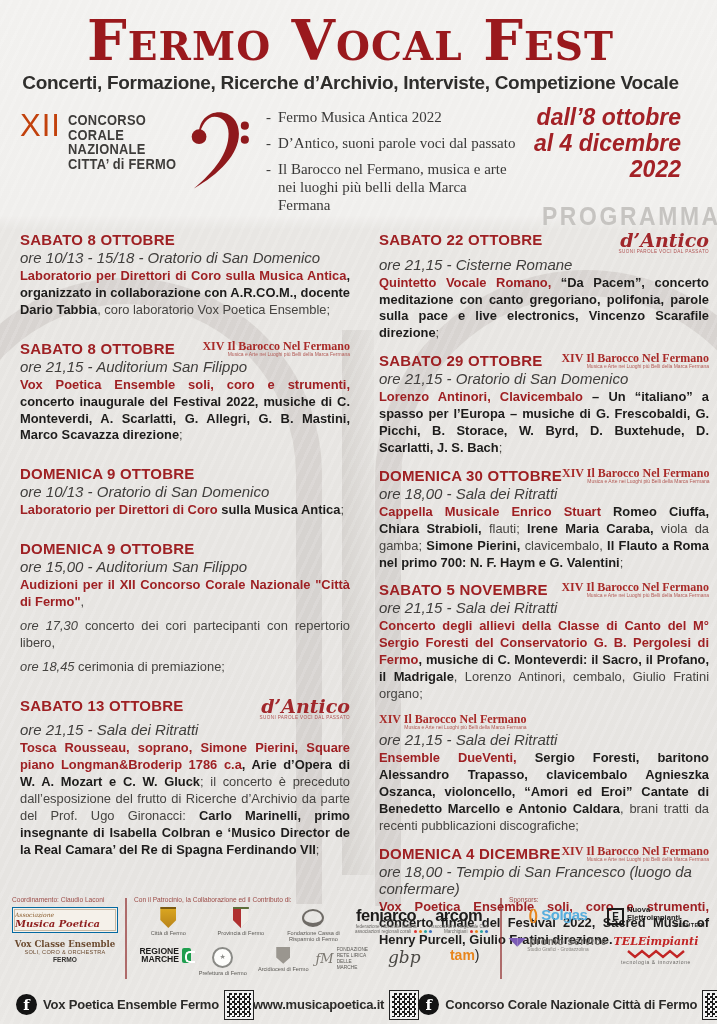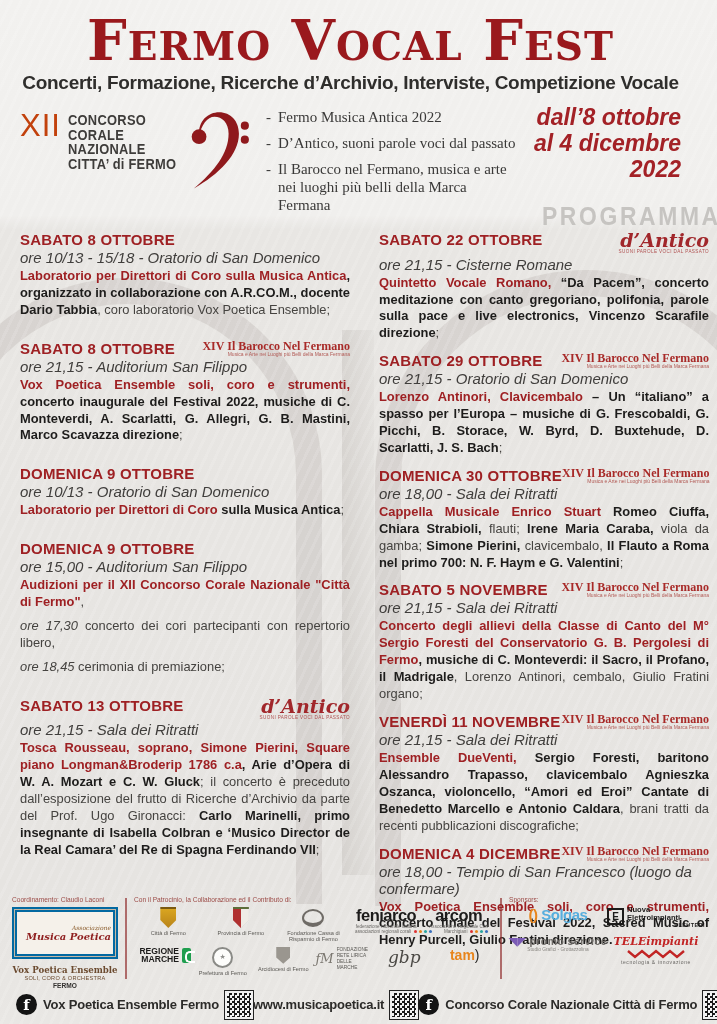--- a/index.html
+++ b/index.html
@@ -55,22 +55,22 @@
   .la-title{font-family:"DejaVu Serif",serif;font-style:italic;font-weight:bold;color:#a1272b;font-size:19px;}
   .la-sub{color:#b05050;font-size:4.6px;letter-spacing:.4px;text-transform:uppercase;}
 
   
   .footer{position:absolute;left:0;right:0;bottom:39px;height:92px;padding:3px 12px 0;box-sizing:border-box;display:flex;}
   .f-label{font-size:6.6px;color:#9c4b47;white-space:nowrap;overflow:hidden;}
   .f-left{width:106px;flex:none;}
   .f-div{width:2px;background:#8f2a2a;opacity:.65;margin:2px 7px 6px;flex:none;}
   .f-mid{flex:1;min-width:0;}
   .f-right{width:196px;flex:none;}
-  .mp-box{border:5px solid #0369a1;outline:1px solid #c7b9a4;outline-offset:-3px;background:#f5f1ea;
-          text-align:right;padding:12px 2px;margin-top:4px;}
+  .mp-box{border:1px solid #0369a1;outline:1px solid #c7b9a4;outline-offset:-3px;background:#f5f1ea;
+          text-align:left;padding:3px 2px;margin-top:4px;}
   .mp-l1{font-size:6px;color:#8a5b2b;font-style:italic;font-family:"DejaVu Serif",serif;}
   .mp-l2{font-size:10px;color:#8f1f1f;font-weight:bold;font-style:italic;font-family:"DejaVu Serif",serif;white-space:nowrap;}
   .vox{text-align:center;margin-top:6px;color:#6b4a2f;}
   .vox-l1{font-family:"DejaVu Serif",serif;font-weight:bold;font-size:8.6px;white-space:nowrap;}
   .vox-l2{font-size:5.6px;letter-spacing:.3px;}
   .vox-l3{font-size:6.6px;font-weight:bold;color:#33312f;margin-top:1px;}
   .inst-row{display:flex;align-items:flex-start;margin-top:4px;gap:4px;}
   .inst{text-align:center;flex:1;min-width:0;}
   .inst-caption{font-size:5.6px;color:#5a5854;margin-top:2px;line-height:1.15;}
   .shield{width:16px;height:19px;margin:0 auto;clip-path:polygon(0 0,100% 0,100% 62%,50% 100%,0 62%);}
@@ -252,21 +252,20 @@
             <div class="logo-barocco">
               <div class="lb-title">XIV Il Barocco Nel Fermano</div>
               <div class="lb-sub">Musica e Arte nei Luoghi più Belli della Marca Fermana</div>
             </div>
           </div>
           <div class="event-info">ore 21,15 - Sala dei Ritratti</div>
           <p class="event-body"><span class="run-rb">Concerto degli allievi della Classe di Canto del M° Sergio Foresti del Conservatorio G. B. Pergolesi di Fermo</span><span class="run-bb">, musiche di C. Monteverdi: il Sacro, il Profano, il Madrigale</span><span class="run-n">, Lorenzo Antinori, cembalo, Giulio Fratini organo;</span></p>
         </div>
         <div class="event">
           <div class="event-head">
-            <div class="event-date">VENERDÌ 11 NOVEMBRE</div>
             <div class="logo-barocco">
               <div class="lb-title">XIV Il Barocco Nel Fermano</div>
               <div class="lb-sub">Musica e Arte nei Luoghi più Belli della Marca Fermana</div>
             </div>
           </div>
           <div class="event-info">ore 21,15 - Sala dei Ritratti</div>
           <p class="event-body"><span class="run-rb">Ensemble DueVenti, </span><span class="run-bb">Sergio Foresti, baritono Alessandro Trapasso, clavicembalo Agnieszka Oszanca, violoncello, “Amori ed Eroi” Cantate di Benedetto Marcello e Antonio Caldara</span><span class="run-n">, brani tratti da recenti pubblicazioni discografiche;</span></p>
         </div>
         <div class="event">
           <div class="event-head">
@@ -283,21 +282,21 @@
   </div>
 
   <div class="footer">
     <div class="f-left">
       <div class="f-label">Coordinamento: Claudio Laconi</div>
       <div class="mp-box">
         <div class="mp-l1">Associazione</div>
         <div class="mp-l2">Musica Poetica</div>
       </div>
       <div class="vox">
-        <div class="vox-l1">Vox Poetica Ensemble</div>
+        <div class="vox-l1">Vox Classe Ensemble</div>
         <div class="vox-l2">SOLI, CORO &amp; ORCHESTRA</div>
         <div class="vox-l3">FERMO</div>
       </div>
     </div>
     <div class="f-div"></div>
     <div class="f-mid">
       <div class="f-label">Con il Patrocinio, la Collaborazione ed il Contributo di:</div>
       <div class="inst-row">
         <div class="inst">
           <div class="shield shield-gold"></div>

